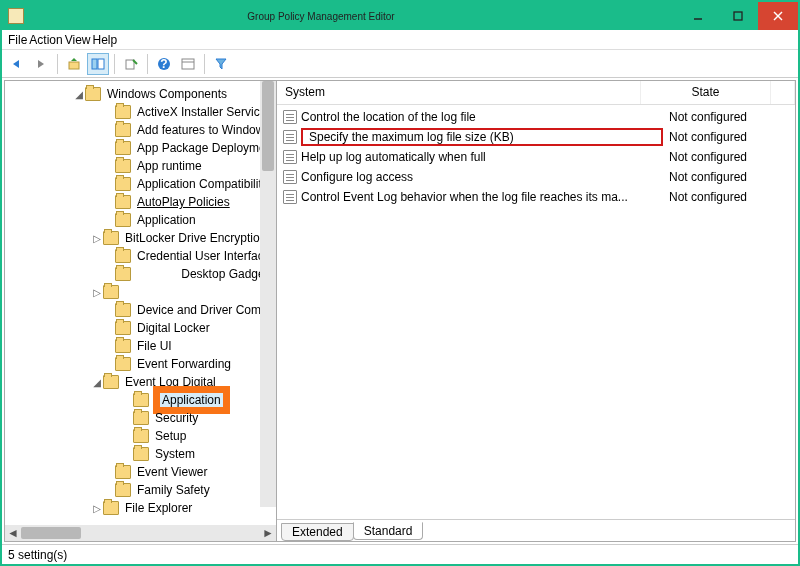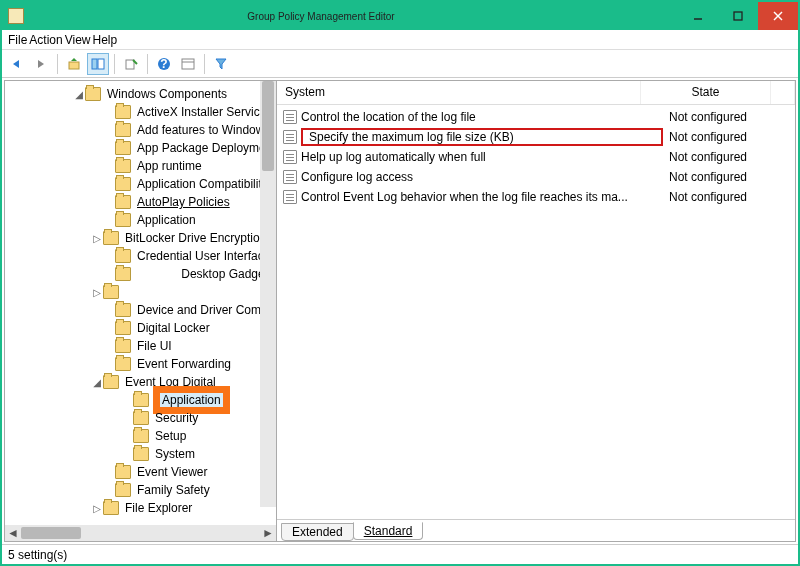--- a/index.html
+++ b/index.html
@@ -41,21 +41,21 @@
 .col-extra { width: 24px; }
 .list-body { flex: 1; padding: 2px 0; }
 .list-row { display: flex; align-items: center; height: 20px; }
 .list-row .icon { width: 14px; height: 14px; margin-left: 6px; margin-right: 4px; border: 1px solid #888; border-radius: 1px; position: relative; background: #fff; }
 .list-row .icon::after { content: ""; position: absolute; left: 2px; right: 2px; top: 3px; height: 1px; background: #888; box-shadow: 0 3px 0 #888, 0 6px 0 #888; }
 .list-row .setting-text { flex: 1; padding-right: 8px; white-space: nowrap; overflow: hidden; text-overflow: ellipsis; }
 .list-row .state-text { width: 130px; padding-left: 4px; }
 .list-row.highlighted .setting-text { border: 2px solid #d01818; padding: 0 6px; margin-right: 2px; }
 .tabs { height: 22px; border-top: 1px solid #ccc; display: flex; align-items: flex-end; padding-left: 4px; }
 .tab { border: 1px solid #aaa; border-top: 1px solid #aaa; border-radius: 0 0 4px 4px; padding: 1px 10px; margin-right: -1px; background: #f4f4f4; font-size: 12px; }
-.tab.active { background: #fff; border-top-color: #fff; position: relative; top: -1px; text-decoration: underline; }
+.tab.active { background: #fff; border-top-color: #fff; position: relative; top: -1px; }
 .statusbar { height: 20px; border-top: 1px solid #ccc; padding: 2px 6px; display: flex; align-items: center; }
 svg { display: block; }
 </style>
 </head>
 <body>
 
 <div class="window">
 
   <div class="titlebar">
     <div class="title-icon"></div>

